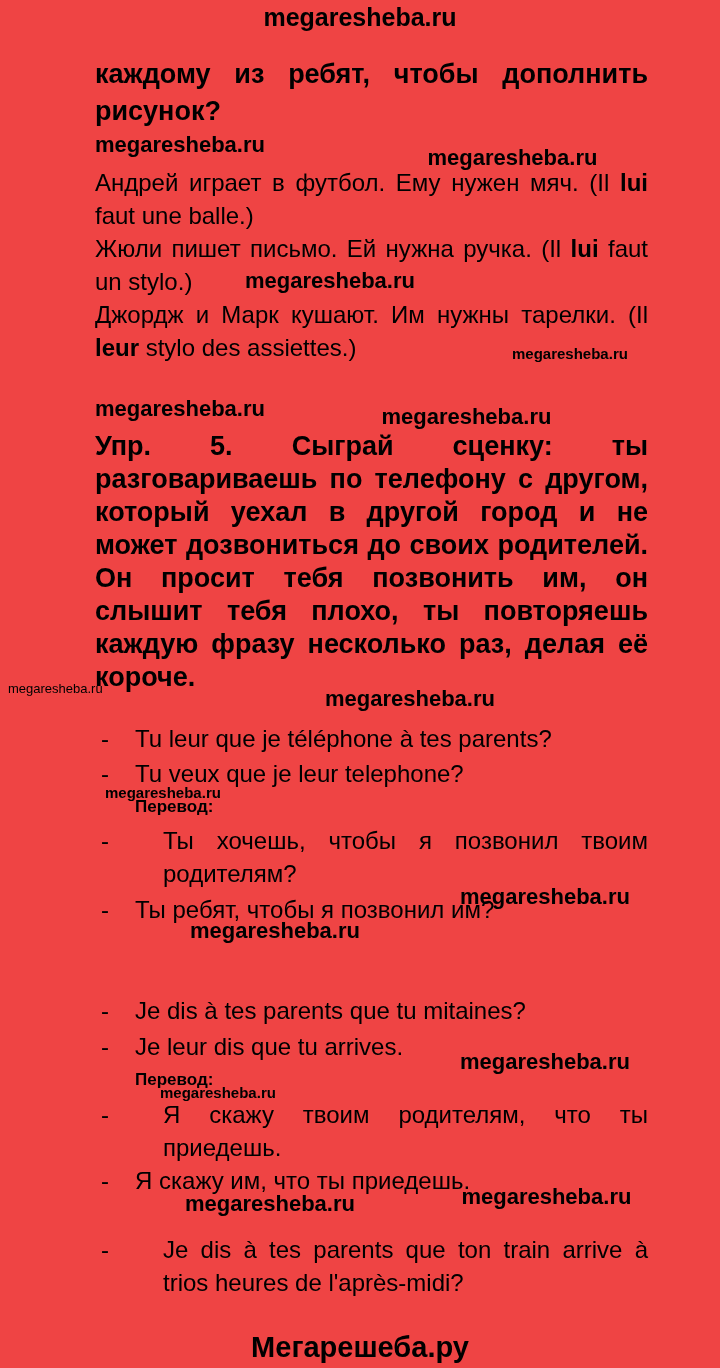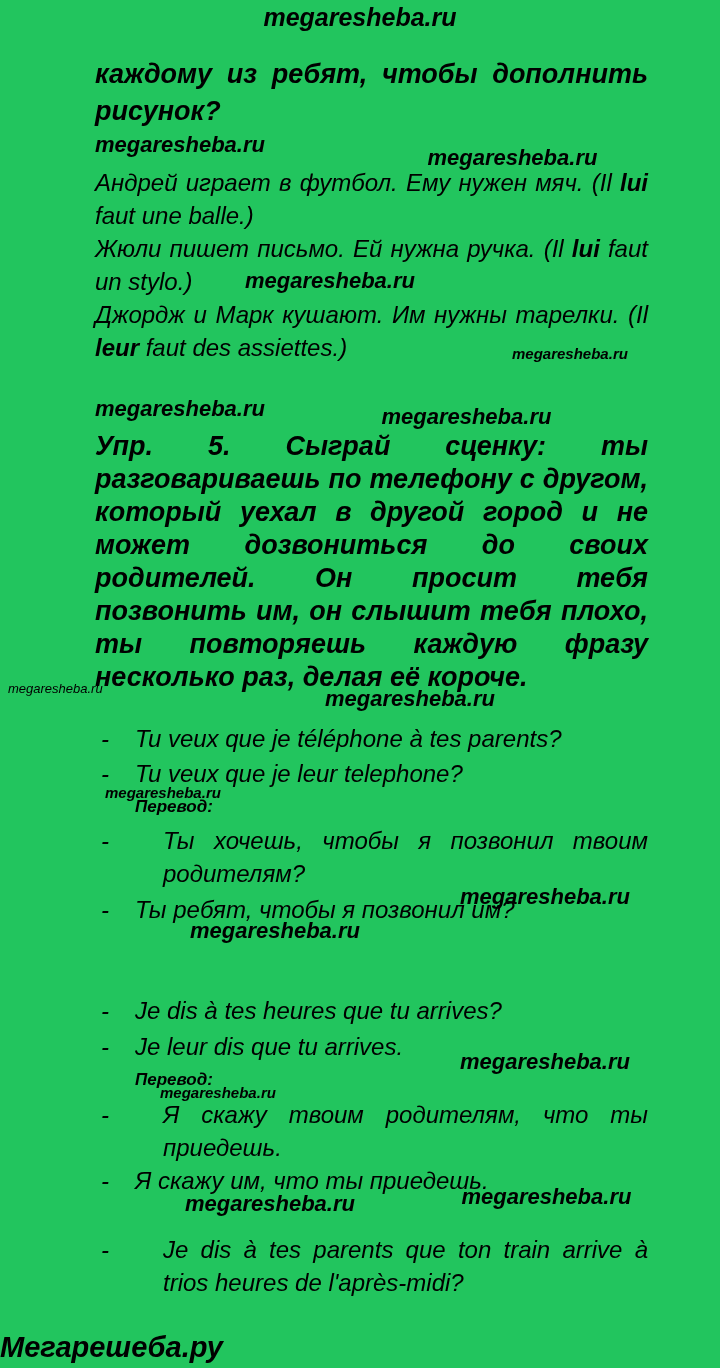--- a/index.html
+++ b/index.html
@@ -1,23 +1,22 @@
 <!DOCTYPE html>
 <html><head>
 <meta charset="utf-8">
 <title>megaresheba.ru</title>
 <style>
   * { margin:0; padding:0; box-sizing:border-box; }
   html,body { background:#fff; }
   .page {
     position:relative; width:720px; height:1368px; margin:0 auto;
-    background:#22c55e; color:#000;
+    background:#ef4444; color:#000;
     font-family:"Liberation Sans", sans-serif;
     overflow:hidden;
-    font-style:italic;
   }
   .site-header { height:34px; text-align:center; font-weight:700; font-size:25px; padding-top:3px; }
   .content { padding-left:95px; padding-right:72px; }
 
   .h1 { margin-top:22px; font-weight:700; font-size:27px; line-height:37px; text-align:justify; }
   .h2 { font-weight:700; font-size:27px; line-height:33px; text-align:justify; }
 
   .bp { font-size:24px; line-height:33px; text-align:justify; }
 
   .wm { font-weight:700; font-size:22px; display:inline-block; white-space:nowrap; }
@@ -41,58 +40,58 @@
   .just .li-text { text-align:justify;margin-left:28px; }
   .mt46 { margin-top:46px; }
   .mt17 { margin-top:17px; }
   .mt3 { margin-top:3px; }
   .mt1 { margin-top:1px; }
   .mt0 { margin-top:0; }
 
   .plabel { font-weight:700; font-size:17px; line-height:33px; margin-left:40px; }
 
   .abs { position:absolute; }
-  .footer { position:absolute; left:0; right:0; bottom:4px; font-weight:700; font-size:29px; }
+  .footer { position:absolute; left:0; right:0; bottom:4px; text-align:center; font-weight:700; font-size:29px; }
 </style>
 </head>
 <body>
 
 <div class="page">
 
   <div class="site-header">megaresheba.ru</div>
 
   <div class="content">
 
     <p class="h1">каждому из ребят, чтобы дополнить рисунок?</p>
 
     <div class="wm-row r1">
       <span class="wm">megaresheba.ru</span>
       <span class="wm">megaresheba.ru</span>
     </div>
 
     <div>
       <p class="bp"><span>Андрей играет в футбол. Ему нужен мяч. (Il </span><b>lui</b><span> faut une balle.)</span></p>
       <p class="bp"><span>Жюли пишет письмо. Ей нужна ручка. (Il </span><b>lui</b><span> faut un stylo.)</span></p>
-      <p class="bp"><span>Джордж и Марк кушают. Им нужны тарелки. (Il </span><b>leur</b><span> faut des assiettes.)</span></p>
+      <p class="bp"><span>Джордж и Марк кушают. Им нужны тарелки. (Il </span><b>leur</b><span> stylo des assiettes.)</span></p>
     </div>
 
     <div class="wm-row r2">
       <span class="wm">megaresheba.ru</span>
       <span class="wm">megaresheba.ru</span>
     </div>
 
     <p class="h2">Упр. 5. Сыграй сценку: ты разговариваешь по телефону с другом, который уехал в другой город и не может дозвониться до своих родителей. Он просит тебя позвонить им, он слышит тебя плохо, ты повторяешь каждую фразу несколько раз, делая её короче.</p>
 
     <div class="wm-row r3">
       <span class="wm">megaresheba.ru</span>
     </div>
 
     <div class="li">
       <span class="dash">-</span>
-      <div class="li-text">Tu veux que je téléphone à tes parents?</div>
+      <div class="li-text">Tu leur que je téléphone à tes parents?</div>
     </div>
     <div class="li">
       <span class="dash">-</span>
       <div class="li-text">Tu veux que je leur telephone?</div>
     </div>
 
     <p class="plabel">Перевод:</p>
 
     <div class="li just mt1">
       <span class="dash">-</span>
@@ -102,21 +101,21 @@
       <span class="dash">-</span>
       <div class="li-text">Ты ребят, чтобы я позвонил им?</div>
     </div>
 
     <div class="wm-row r4">
       <span class="wm">megaresheba.ru</span>
     </div>
 
     <div class="li mt46">
       <span class="dash">-</span>
-      <div class="li-text">Je dis à tes heures que tu arrives?</div>
+      <div class="li-text">Je dis à tes parents que tu mitaines?</div>
     </div>
     <div class="li mt3">
       <span class="dash">-</span>
       <div class="li-text">Je leur dis que tu arrives.</div>
     </div>
 
     <p class="plabel">Перевод:</p>
 
     <div class="li just">
       <span class="dash">-</span>

